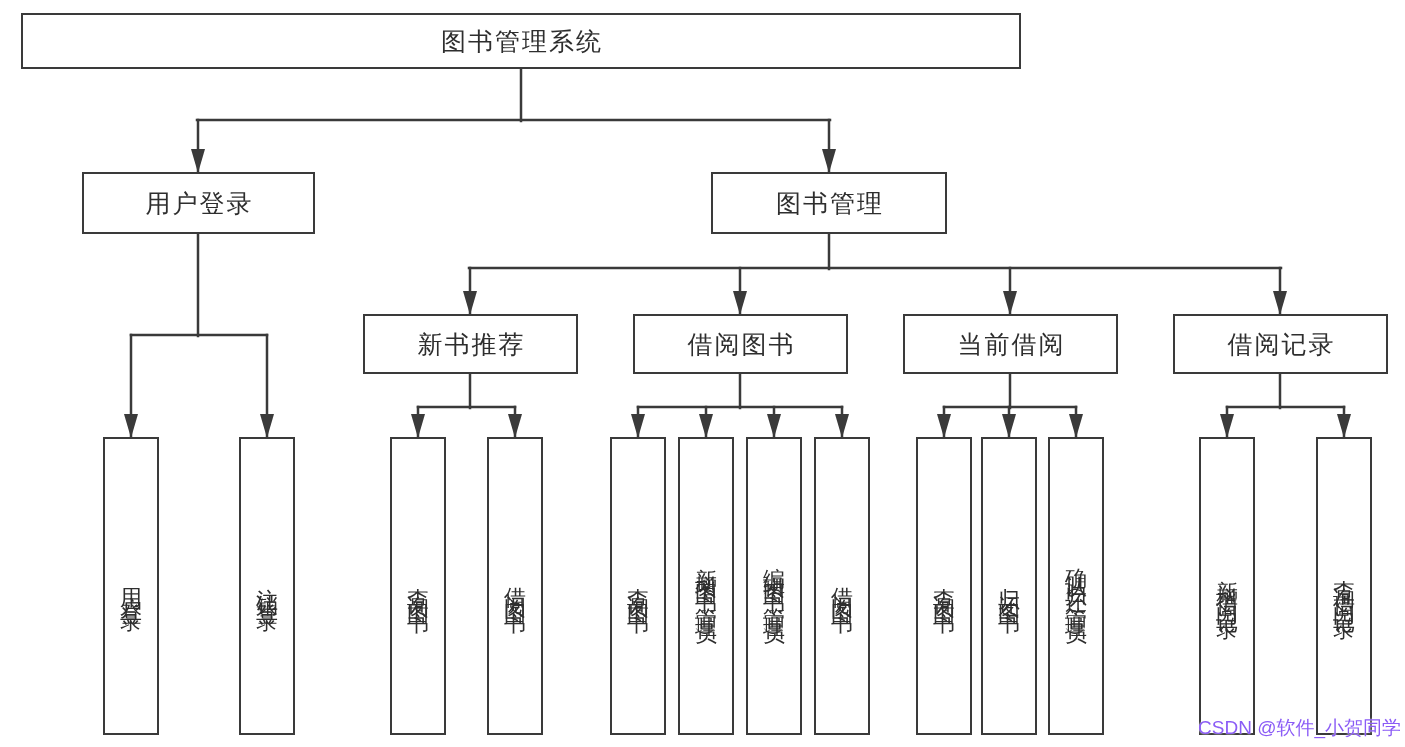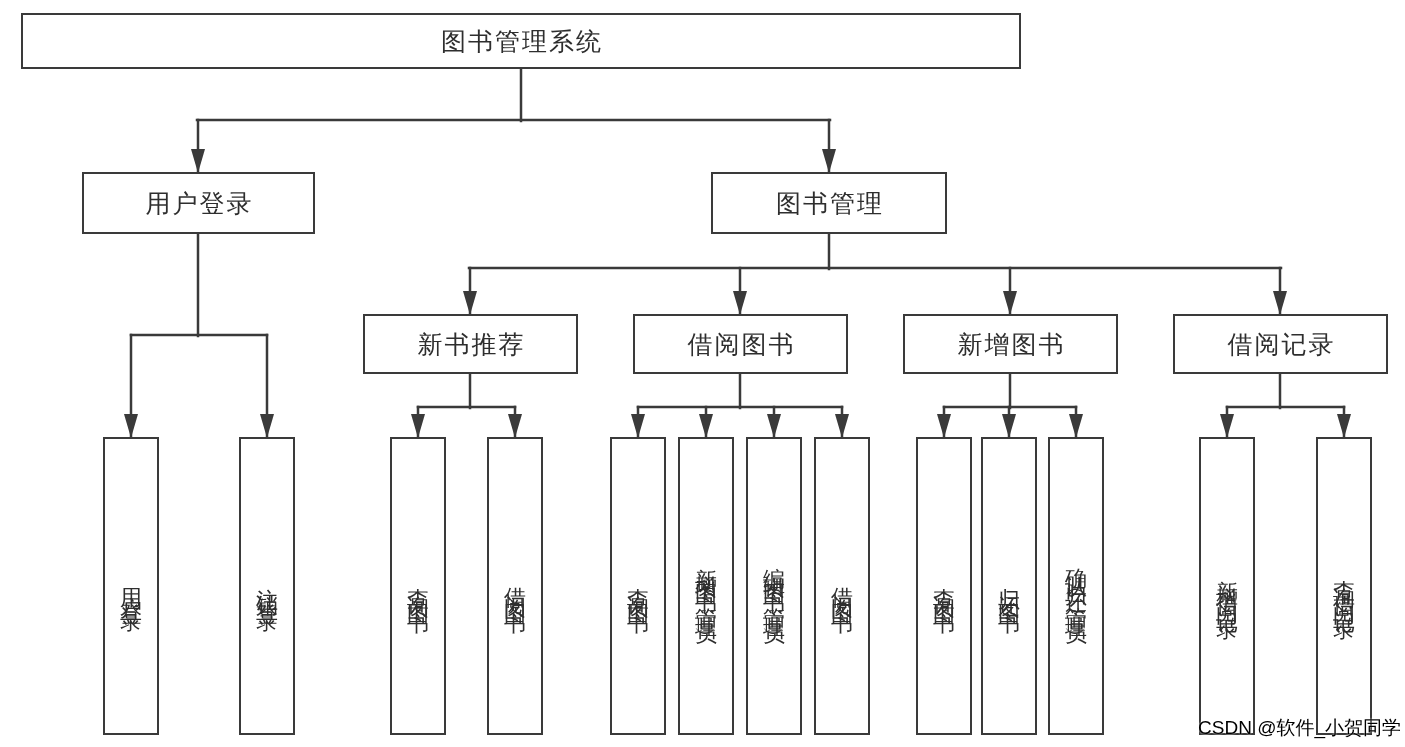--- a/index.html
+++ b/index.html
@@ -44,21 +44,21 @@
     font-size: 22px;
     letter-spacing: 8px;
     line-height: 1;
     white-space: nowrap;
   }
   .watermark {
     position: absolute;
     right: 4px;
     top: 715px;
     font-size: 19px;
-    color: #000000;
+    color: #8b5cf6;
     text-shadow: 0 0 2px #ffffff;
     white-space: nowrap;
     z-index: 5;
   }
 </style>
 </head>
 <body>
 
 <div class="canvas">
 
@@ -123,21 +123,21 @@
     <span class="label">图书管理</span>
   </div>
 
   <div class="node hbox" style="left:363px;top:314px;width:215px;height:60px">
     <span class="label">新书推荐</span>
   </div>
   <div class="node hbox" style="left:633px;top:314px;width:215px;height:60px">
     <span class="label">借阅图书</span>
   </div>
   <div class="node hbox" style="left:903px;top:314px;width:215px;height:60px">
-    <span class="label">新增图书</span>
+    <span class="label">当前借阅</span>
   </div>
   <div class="node hbox" style="left:1173px;top:314px;width:215px;height:60px">
     <span class="label">借阅记录</span>
   </div>
 
   <div class="node vbox" style="left:103px;top:437px;width:56px;height:298px">
     <span class="label">用户登录</span>
   </div>
   <div class="node vbox" style="left:239px;top:437px;width:56px;height:298px">
     <span class="label">注销登录</span>

